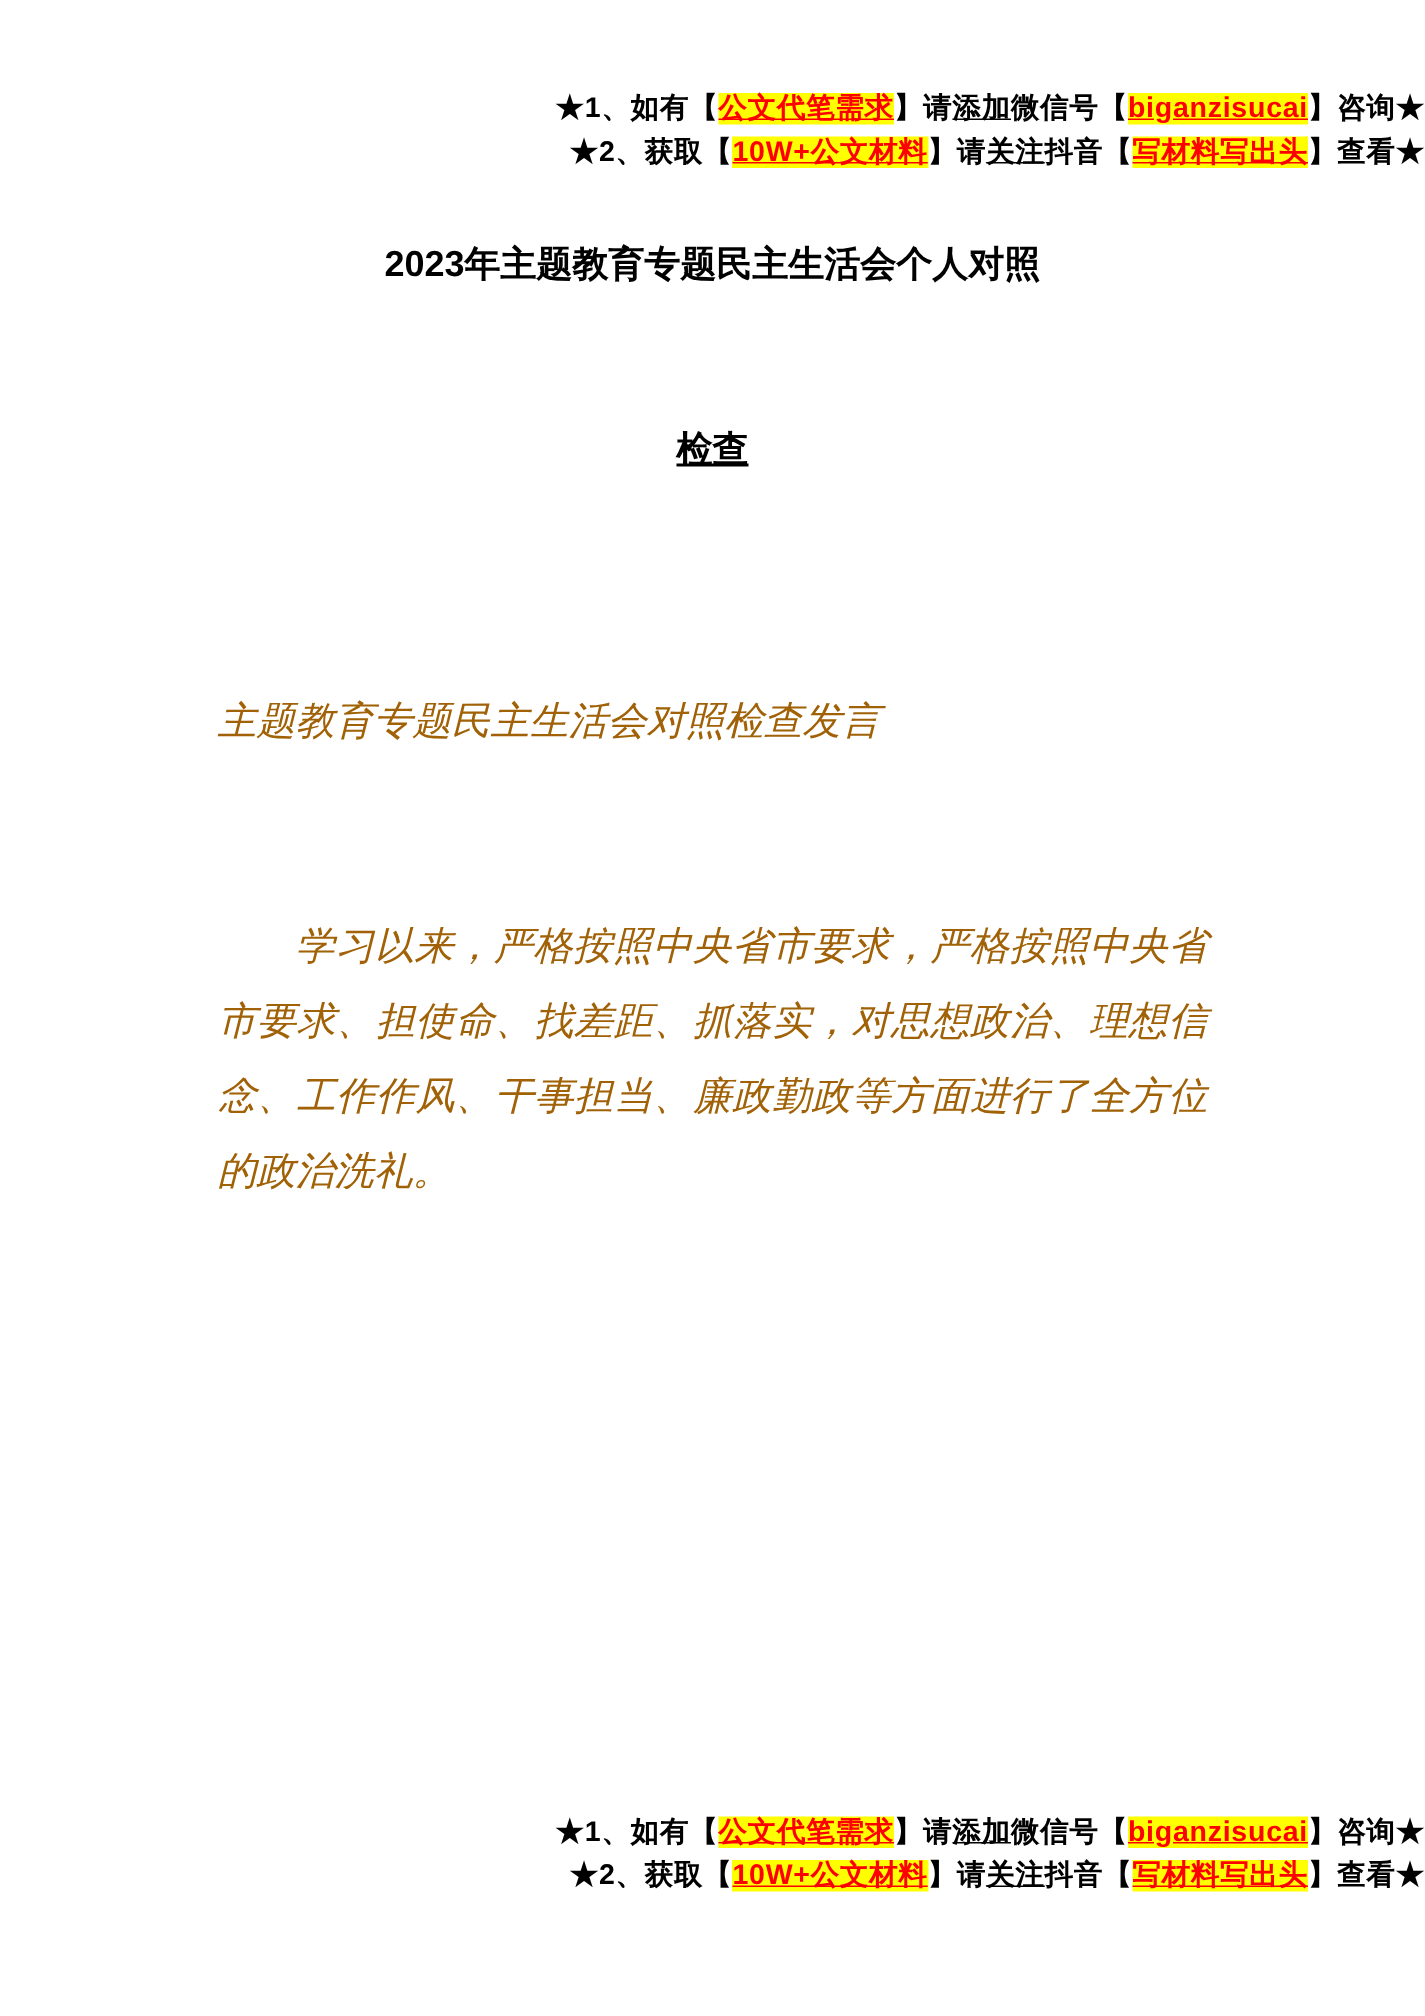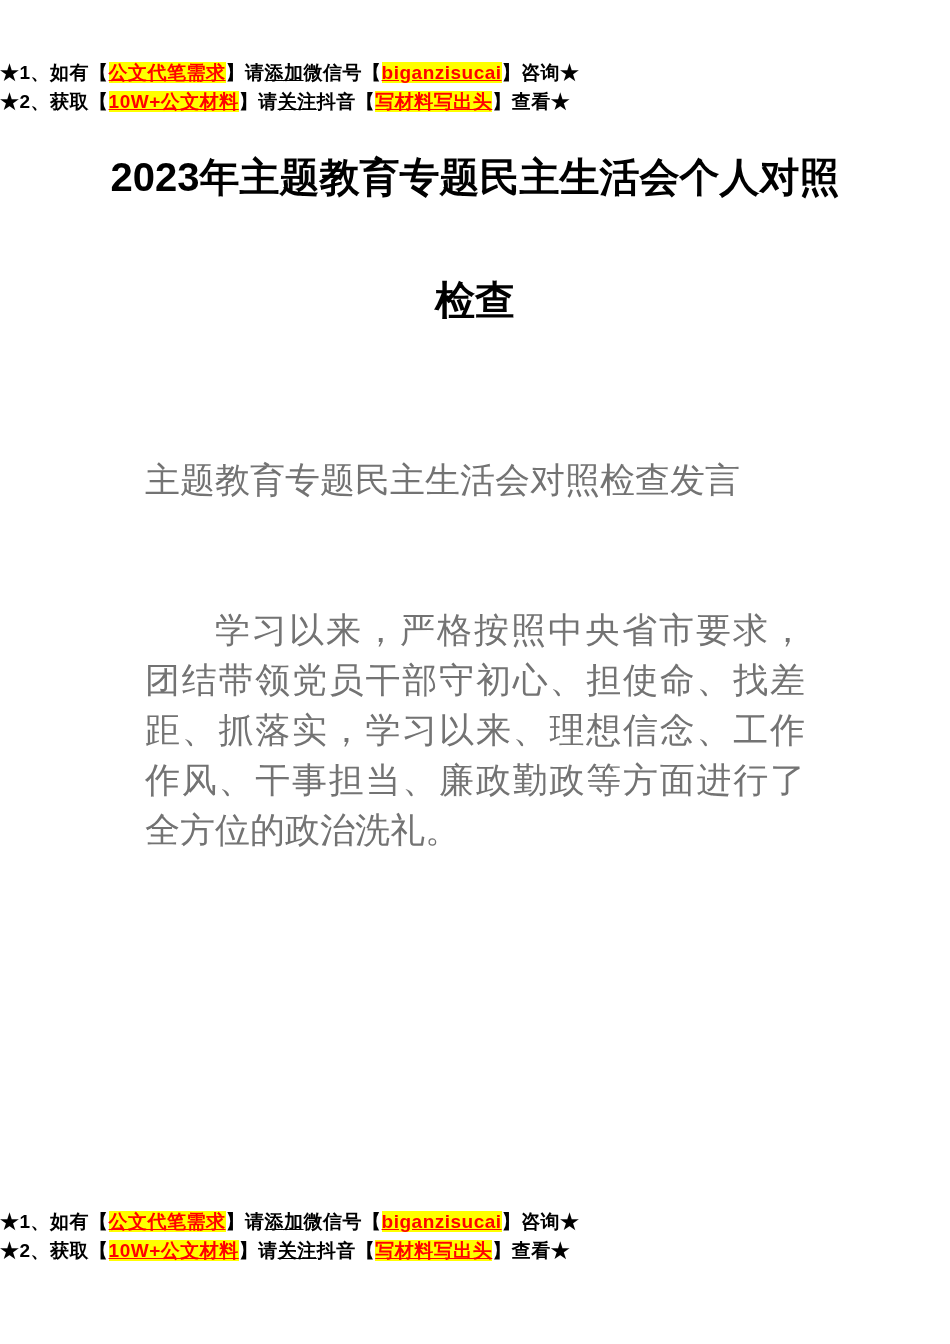--- a/index.html
+++ b/index.html
@@ -12,21 +12,21 @@
     width: 950px;
     height: 1344px;
     margin: 0 auto;
     background: #ffffff;
     overflow: hidden;
     color: #000000;
     font-family: "Liberation Sans", sans-serif;
   }
   
   .promo {
-    text-align: left;
+    text-align: right;
     font-weight: bold;
     font-size: 19px;
     line-height: 29px;
     letter-spacing: 0.5px;
     white-space: nowrap;
   }
   .promo-top { padding-top: 58px; }
   .promo-bottom {
     position: absolute;
     left: 0;
@@ -42,34 +42,35 @@
   }
   .seg-underline {
     text-decoration: underline;
     text-decoration-color: #000000;
   }
   
   .title {
     margin-top: 30px;
     text-align: center;
     font-weight: bold;
-    font-size: 40px;
+    font-size: 24px;
     color: #000000;
   }
   .title-line { line-height: 62px; }
-  .title-line + .title-line { margin-top: 61px; }
+  .title-line + .title-line { margin-top: 61px; text-decoration: underline; }
   
   .bodytext {
     width: 660px;
     margin: 124px auto 0 auto;
-    font-size: 35px;
+    font-size: 26px;
     line-height: 50px;
     text-align: justify;
     text-justify: inter-ideograph;
-    color: #737373;
+    color: #a16207;
+    font-style: italic;
   }
   .para { margin: 0; padding: 0; }
   .para-indent, .para-heading { text-indent: 2em; }
   .para-plain { text-indent: 0; }
   .para-blank { height: 50px; }
 </style>
 </head>
 <body>
 
 <div class="page">
@@ -81,21 +82,21 @@
 
   <div class="title">
       <div class="title-line">2023年主题教育专题民主生活会个人对照</div>
       <div class="title-line">检查</div>
     </div>
 
   <div class="bodytext">
       <p class="para para-plain">主题教育专题民主生活会对照检查发言</p>
       <p class="para para-blank"></p>
       <p class="para para-blank"></p>
-      <p class="para para-indent">学习以来，严格按照中央省市要求，团结带领党员干部守初心、担使命、找差距、抓落实，学习以来、理想信念、工作作风、干事担当、廉政勤政等方面进行了全方位的政治洗礼。</p>
+      <p class="para para-indent">学习以来，严格按照中央省市要求，严格按照中央省市要求、担使命、找差距、抓落实，对思想政治、理想信念、工作作风、干事担当、廉政勤政等方面进行了全方位的政治洗礼。</p>
       <p class="para para-blank"></p>
     </div>
 
   <div class="promo promo-bottom">
       <div class="promo-line"><span class="seg seg-plain">★1、如有【</span><span class="seg seg-highlight">公文代笔需求</span><span class="seg seg-plain">】请</span><span class="seg seg-underline">添加</span><span class="seg seg-plain">微信号【</span><span class="seg seg-highlight">biganzisucai</span><span class="seg seg-plain">】咨询★</span></div>
       <div class="promo-line"><span class="seg seg-plain">★2、获取【</span><span class="seg seg-highlight">10W+公文材料</span><span class="seg seg-plain">】请</span><span class="seg seg-underline">关注</span><span class="seg seg-plain">抖音【</span><span class="seg seg-highlight">写材料写出头</span><span class="seg seg-plain">】查看★</span></div>
     </div>
 
 </div>
 

